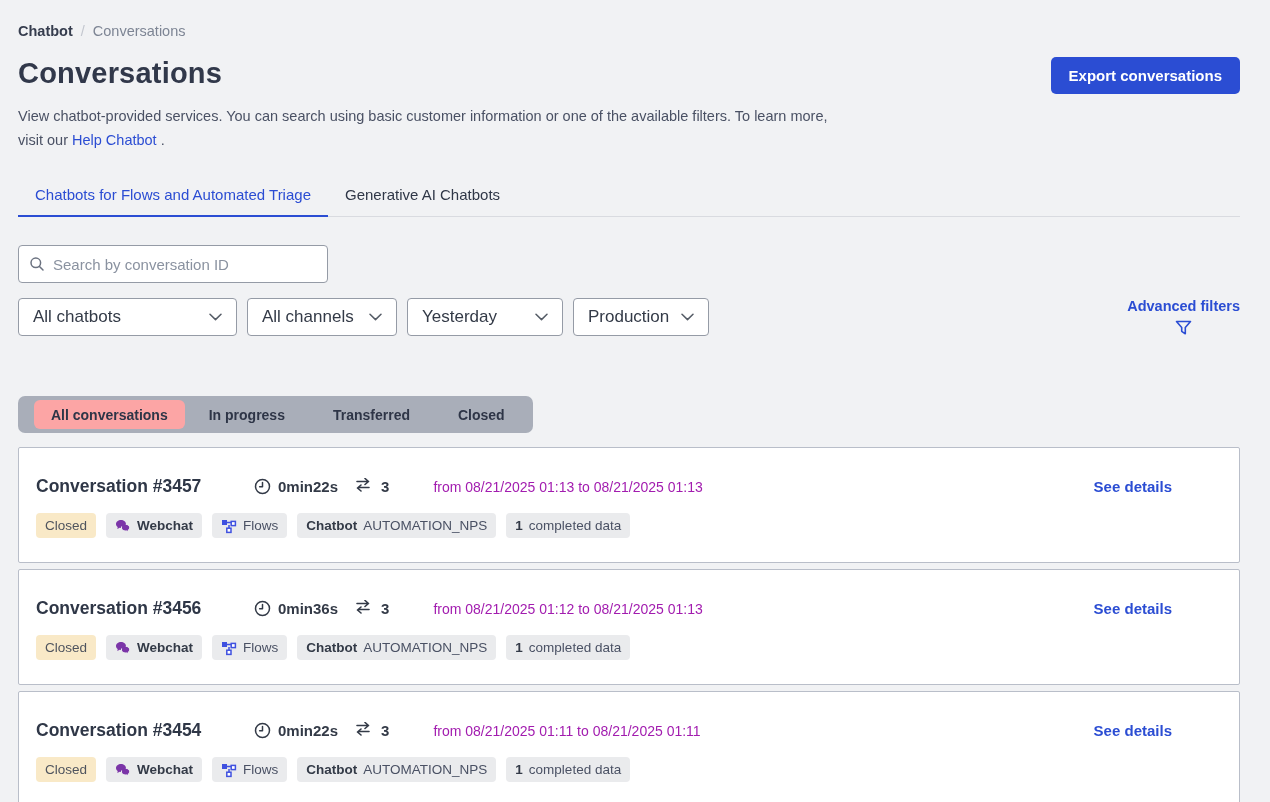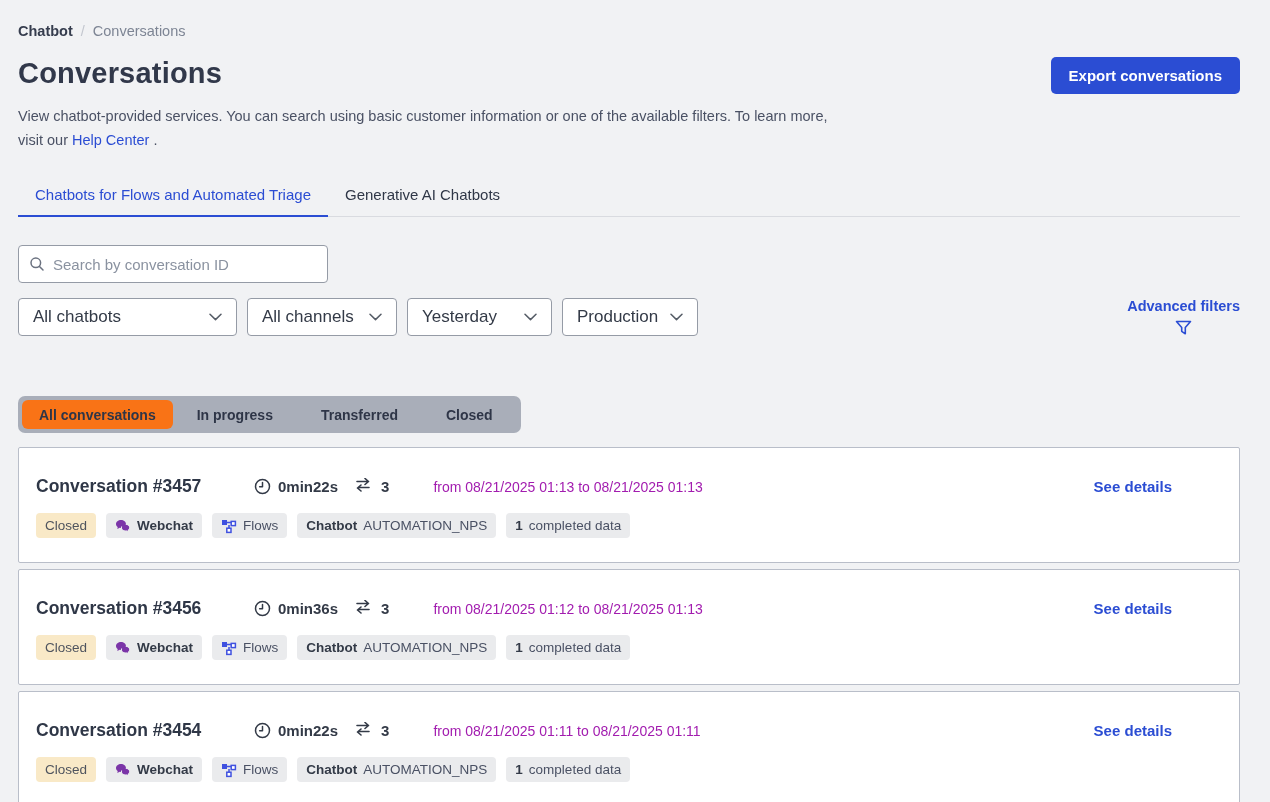--- a/index.html
+++ b/index.html
@@ -51,37 +51,37 @@
 
   
   .filters-row { display:flex; align-items:center; margin-top:15px; gap:10px; }
   .dropdown {
     height:38px; background:#fff; border:1px solid #959ba6; border-radius:4px;
     display:flex; align-items:center; justify-content:space-between;
     padding:0 14px; font-size:17px; color:#333a47; cursor:pointer; gap:12px;
   }
   .dd-0 { width:219px; }
   .dd-1 { width:150px; }
-  .dd-2 { width:145px; }
+  .dd-2 { width:156px; }
   .dd-3 { width:136px; }
   .adv-filters {
     margin-left:auto; display:flex; align-items:center; gap:6px;
     color:#2b4dd3; font-size:14.5px; font-weight:700; cursor:pointer;flex-direction:column;
   }
 
   
   .segmented {
     margin-top:60px; display:inline-flex; align-items:center;
     background:#a9aeb9; border-radius:7px; padding:4px; height:37px;
   }
   .seg-item {
     font-size:14px; font-weight:700; color:#2e3547; padding:0 24px;
     height:29px; display:flex; align-items:center; border-radius:6px; cursor:pointer; white-space:nowrap;
   }
-  .seg-item.active { background:#f97316; padding:12px 17px; }
+  .seg-item.active { background:#fca5a5; padding:12px 17px;margin-left:12px; }
 
   
   .cards { margin-top:14px; }
   .card {
     background:#fff; border:1px solid #b9bec9; border-radius:2px;
     height:116px; margin-bottom:6px; padding:28px 17px 0;
   }
   .card-top { display:flex; align-items:center; }
   .card-title { font-size:17.5px; font-weight:700; color:#2f3747; width:218px; }
   .meta { display:flex; align-items:flex-start; gap:7px; font-size:15px; color:#333a47; }
@@ -112,21 +112,21 @@
     <span class="crumb-current">Conversations</span>
   </div>
 
   <div class="header-row">
     <h1 class="page-title">Conversations</h1>
     <button class="export-btn">Export conversations</button>
   </div>
 
   <p class="desc">
     <span>View chatbot-provided services. You can search using basic customer information or one of the available filters. To learn more,</span><br>
-    <span>visit our </span><a>Help Center</a><span> .</span>
+    <span>visit our </span><a>Help Chatbot</a><span> .</span>
   </p>
 
   <div class="tabs">
     <div class="tab active">Chatbots for Flows and Automated Triage</div>
     <div class="tab">Generative AI Chatbots</div>
   </div>
 
   <div class="search-wrap">
     <span class="icon">
       <svg width="16" height="16" viewBox="0 0 16 16" fill="none">

